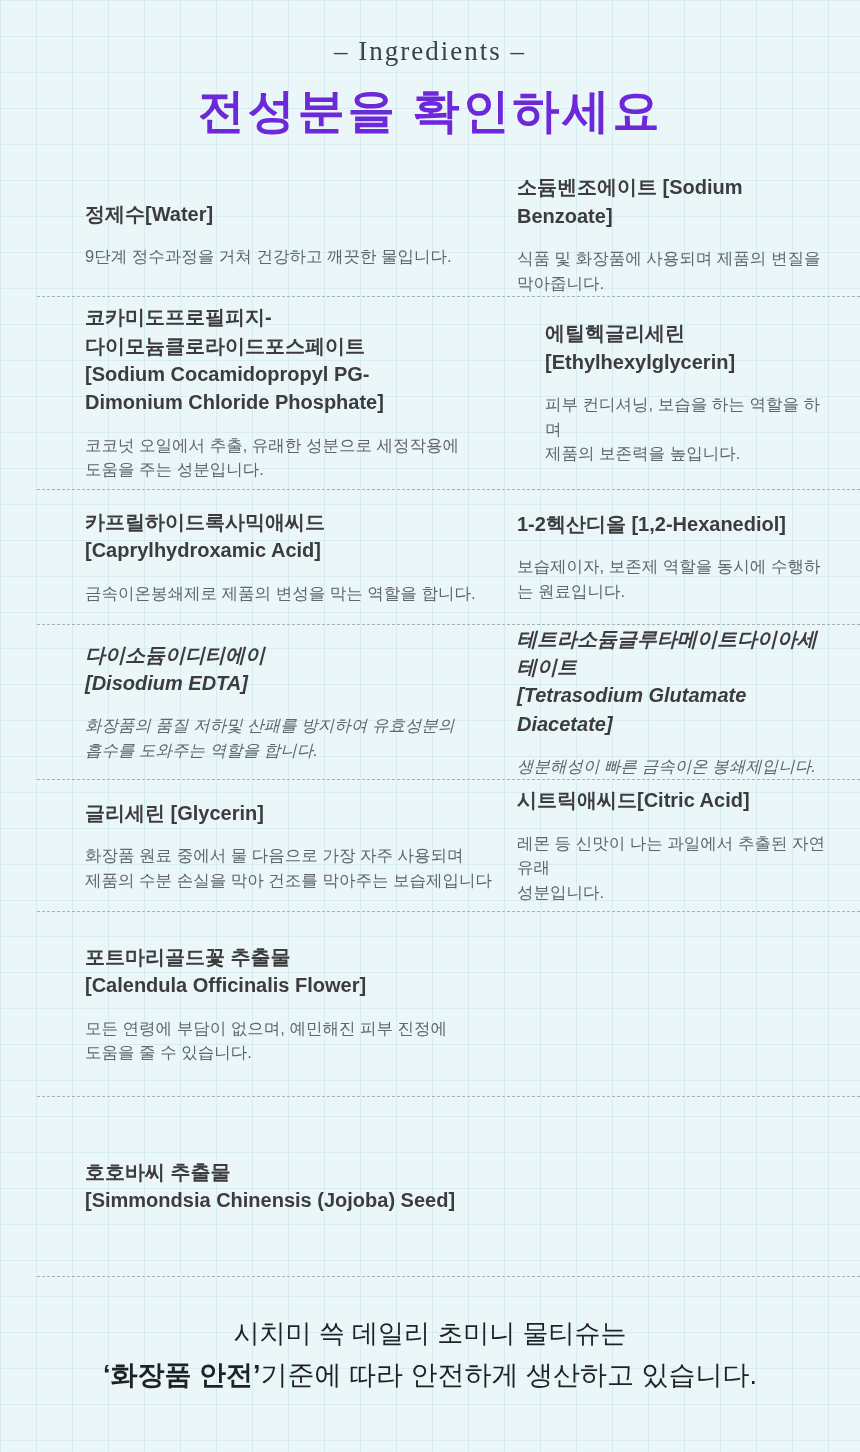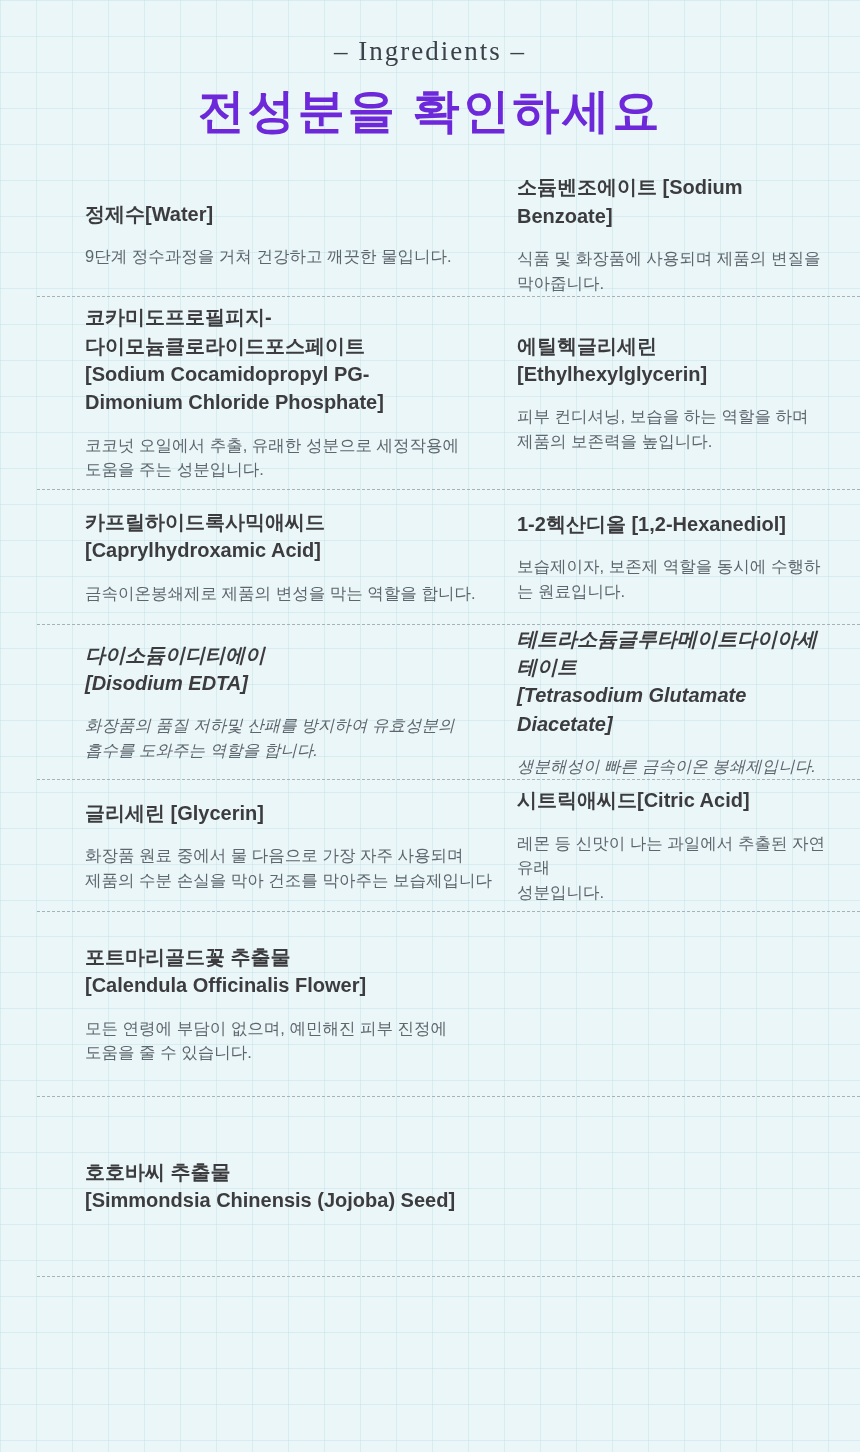--- a/index.html
+++ b/index.html
@@ -62,21 +62,21 @@
   .desc {
     font-size: 16.5px;
     color: #5d666c;
     line-height: 1.5;
     white-space: pre-line;
     margin-top: 16px;
   }
 
   
   .row.r1 { min-height: 113px; }
-  .row.r2 { min-height: 193px; }
+  .row.r2 { min-height: 193px; gap: 28px; }
   .row.r3 { min-height: 135px; }
   .row.r4 { min-height: 149px; font-style: italic; }
   .row.r5 { min-height: 132px; }
   .row.r6 { min-height: 185px; gap: 44px; }
   .row.r7 { min-height: 180px; }
   .row.r6 .cell.right .desc { font-size: 15.5px; letter-spacing: -0.3px; }
 
   
   .footer {
     padding-top: 38px;
@@ -178,14 +178,18 @@
     <div class="row r7">
       <div class="cell left">
         <div class="name">호호바씨 추출물
 [Simmondsia Chinensis (Jojoba) Seed]</div>
       </div>
       <div class="cell right"></div>
     </div>
 
   </div>
 
+  <div class="footer">
+    <div class="footer-line1">시치미 쓱 데일리 초미니 물티슈는</div>
+    <div class="footer-line2"><span class="em">‘화장품 안전’</span><span>기준에 따라 안전하게 생산하고 있습니다.</span></div>
+  </div>
 
 </div>
 
 </body></html>

